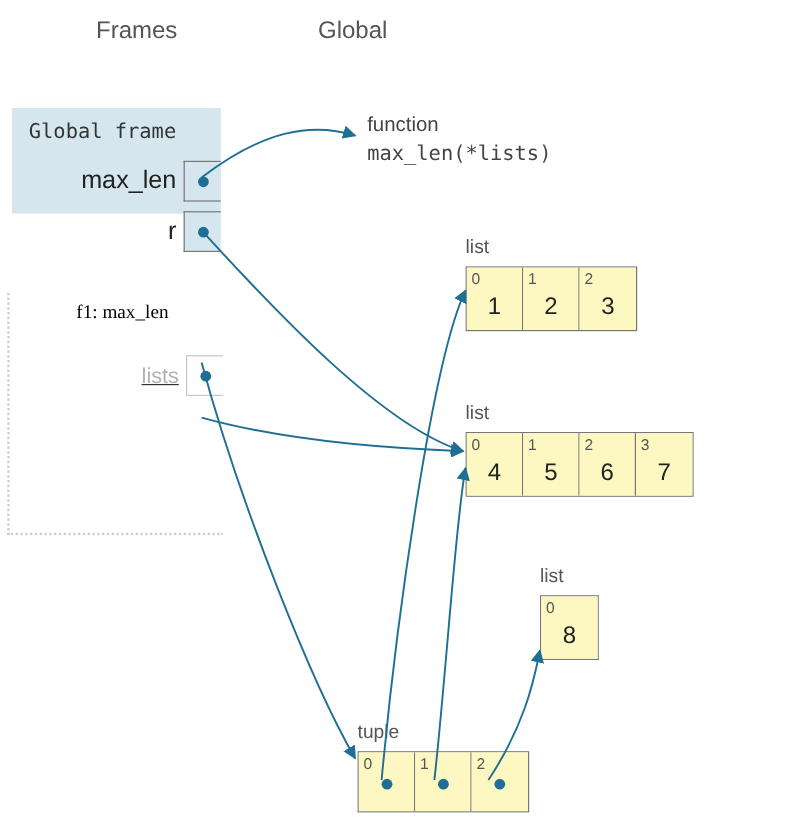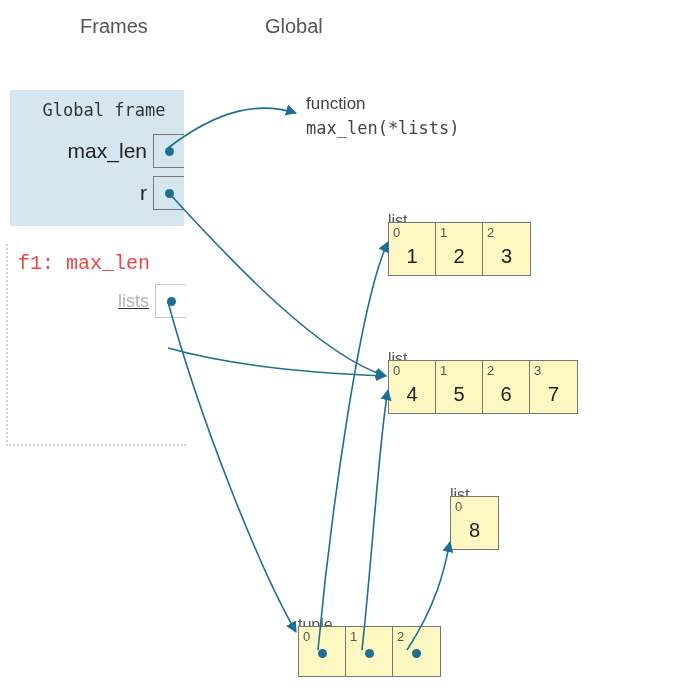--- a/index.html
+++ b/index.html
@@ -5,21 +5,21 @@
   body {
     margin: 0;
     font-family: "Segoe UI", "Helvetica Neue", Arial, sans-serif;
     background: #fff;
     color: #333;
     width: 675px;
     height: 699px;
     position: relative;
     overflow: hidden;
   }
-  .mono { font-family: "Consolas", "Menlo", monospace; }
+  .mono { font-family: "Consolas", "Menlo", monospace; text-align: center; }
   .stage {
     position: relative;
     width: 675px;
     height: 699px;
   }
   svg.arrows {
     position: absolute;
     left: 0; top: 0;
     width: 675px; height: 699px;
     pointer-events: none;
@@ -30,24 +30,23 @@
     font-size: 20px;
     color: #555;
   }
   .frames-header { left: 80px; }
   .objects-header { left: 265px; }
 
   
   .global-frame {
     position: absolute;
     left: 10px; top: 90px;
-    width: 174px; height: 136px;
+    width: 174px; height: 88px;
     background: #d6e6ee;
     border-right: 0;
-    text-align: center;
   }
   .global-title {
     font-family: "Consolas","Menlo",monospace;
     font-size: 17px;
     color: #333;
     padding: 10px 0 0 14px;
   }
   .var-row {
     position: absolute;
     right: 0;
@@ -81,36 +80,35 @@
 
   
   .f1-frame {
     position: absolute;
     left: 6px; top: 244px;
     width: 178px; height: 200px;
     border-left: 2px dotted #d0d0d0;
     border-bottom: 2px dotted #d0d0d0;
   }
   .f1-title {
-    font-family: Liberation Mono, monospace;
-    font-size: 20px;
-    color: #ef4444;
+    font-family: Liberation Serif, serif;
+    font-size: 16px;
+    color: #000000;
     padding: 8px 0 0 10px;
   }
   .f1-row .var-cell {
     border-color: #c6c6c6;
     background: #fff;
   }
 
   
   .obj-label {
     position: absolute;
     font-size: 16px;
     color: #555;
-    margin-top: 14px;
   }
 
   
   .box-seq {
     position: absolute;
     display: flex;
     border: 1px solid #777;
   }
   .box-seq .cell {
     width: 47px;
@@ -166,21 +164,21 @@
     <div class="var-row" style="top:86px;">
       <span class="var-name">r</span>
       <span class="var-cell">
           <span class="dot"></span>
         </span>
     </div>
   </div>
 
   <div class="f1-frame">
     <div class="f1-title mono">f1: max_len</div>
-    <div class="var-row f1-row" style="top:40px;text-decoration:underline;">
+    <div class="var-row f1-row" style="top:52px;text-decoration:underline;">
       <span class="var-name dim">lists</span>
       <span class="var-cell blank">
           <span class="dot"></span>
         </span>
     </div>
   </div>
 
   <div class="func-line" style="left:306px; top:94px;">function</div>
   <div class="func-line mono" style="left:306px; top:118px;">max_len(*lists)</div>
 

